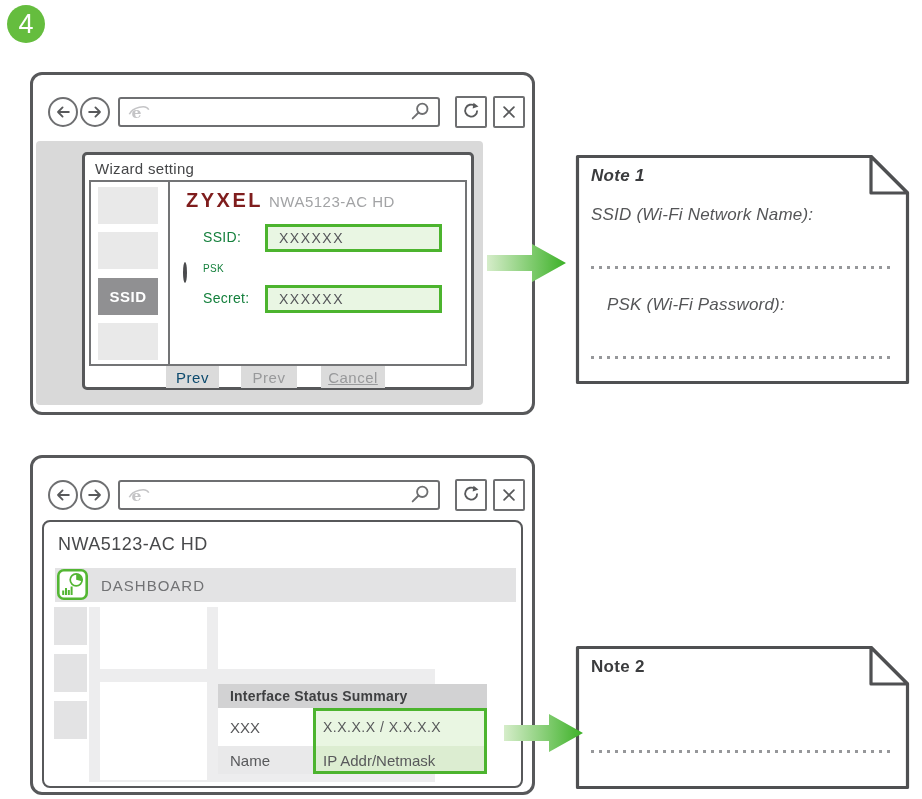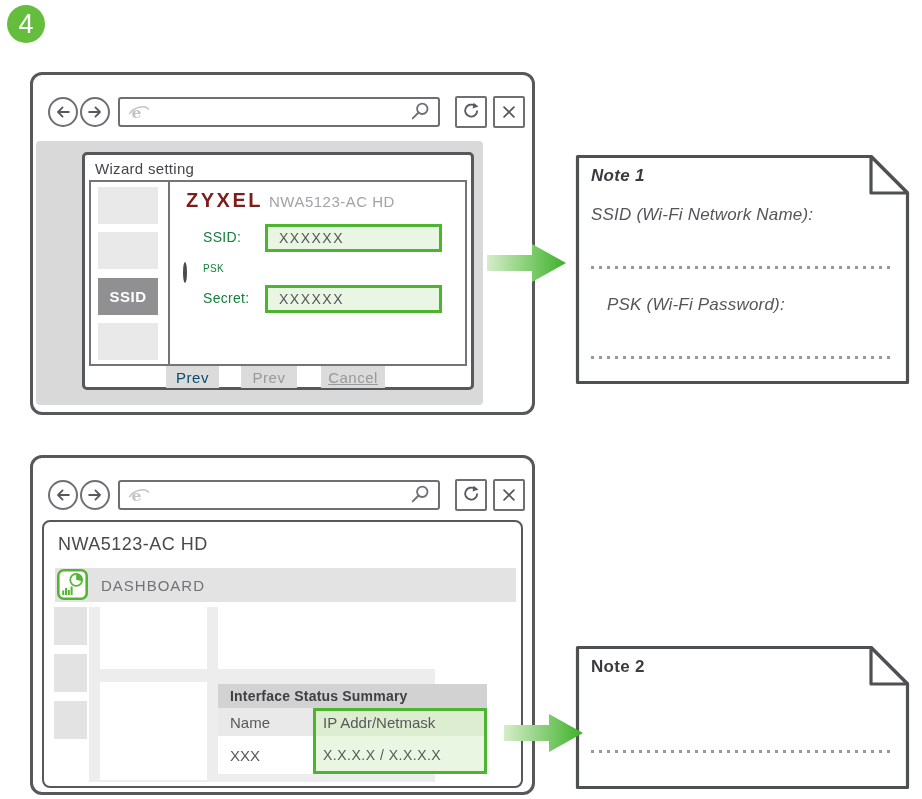--- a/index.html
+++ b/index.html
@@ -216,26 +216,26 @@
       <div class="abs mini-sq" style="top:179px;"></div>
 
       <div class="abs content-gray">
         <div class="abs white-panel" style="left:11px;top:0;width:107px;height:62px;"></div>
         <div class="abs white-panel" style="left:129px;top:0;width:269px;height:62px;"></div>
         <div class="abs white-panel" style="left:11px;top:75px;width:107px;height:98px;"></div>
 
         <div class="abs tbl">
           <div class="tbl-title">Interface Status Summary</div>
           <div class="tbl-row">
+            <div class="cell c-name" style="height:38px;background:#fff;">XXX</div>
+            <div class="cell c-ip" style="height:38px;background:#e9f6e2;font-size:14px;letter-spacing:.5px;">X.X.X.X / X.X.X.X</div>
+          </div>
+          <div class="tbl-row">
             <div class="cell c-name" style="height:28px;background:#e9e9ea;">Name</div>
             <div class="cell c-ip" style="height:28px;background:#dcedd1;">IP Addr/Netmask</div>
-          </div>
-          <div class="tbl-row">
-            <div class="cell c-name" style="height:38px;background:#fff;">XXX</div>
-            <div class="cell c-ip" style="height:38px;background:#e9f6e2;font-size:14px;letter-spacing:.5px;">X.X.X.X / X.X.X.X</div>
           </div>
           <div class="abs hl-box"></div>
         </div>
       </div>
     </div>
   </div>
 
   <div class="abs" style="left:502px;top:711px;z-index:5;">
     <svg width="84" height="44" viewBox="0 0 84 44">
       <defs>

